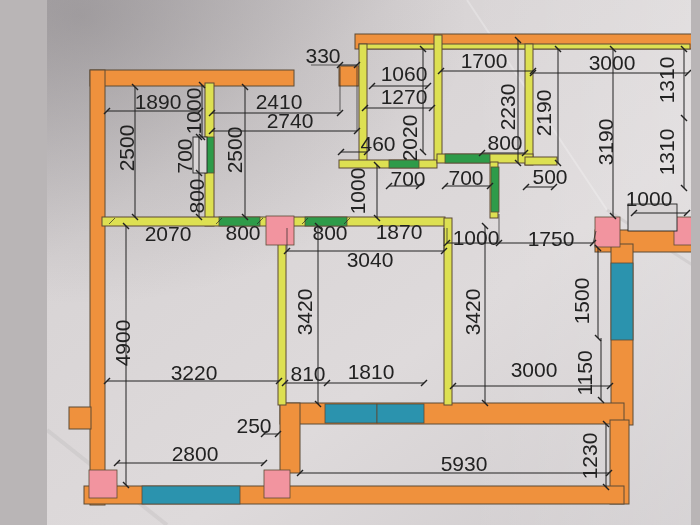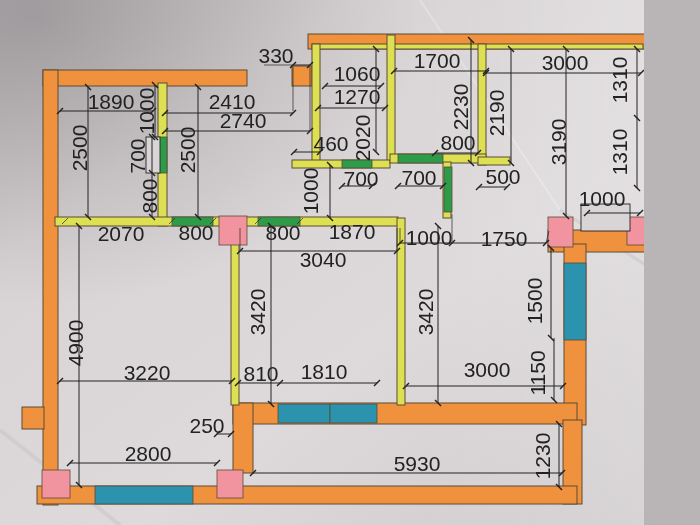--- a/index.html
+++ b/index.html
@@ -1,16 +1,16 @@
 <!DOCTYPE html>
 <html style="--orange: #ef913d; --yellow: #dde052; --green: #2e9b49; --teal: #2b93ae; --pink: #f2949f; --paper: #d9d5d6; --ink: #222222; --outline: #5d4a35;"><head>
 <meta charset="utf-8">
 <style>
   html,body{margin:0;padding:0;background:#b9b5b6;}
-  .stage{width:644px;height:525px;overflow:hidden;position:relative;}
+  .stage{width:644px;height:525px;overflow:hidden;position:relative;margin-left:47px;}
   svg{display:block;}
   .wo{fill:var(--orange);stroke:var(--outline);stroke-width:1;}
   .wy{fill:var(--yellow);stroke:var(--outline);stroke-width:1;}
   .gd{fill:var(--green);stroke:var(--outline);stroke-width:0.8;}
   .tw{fill:var(--teal);stroke:var(--outline);stroke-width:0.8;}
   .pc{fill:var(--pink);stroke:var(--outline);stroke-width:0.8;}
   .db{fill:var(--paper);stroke:var(--ink);stroke-width:0.9;}
   .dim-line{stroke:var(--ink);stroke-width:1;fill:none;}
   .ext-line{stroke:var(--ink);stroke-width:0.8;fill:none;opacity:0.85;}
   .dim-text{font-family:"Liberation Sans",sans-serif;font-size:21px;fill:var(--ink);

